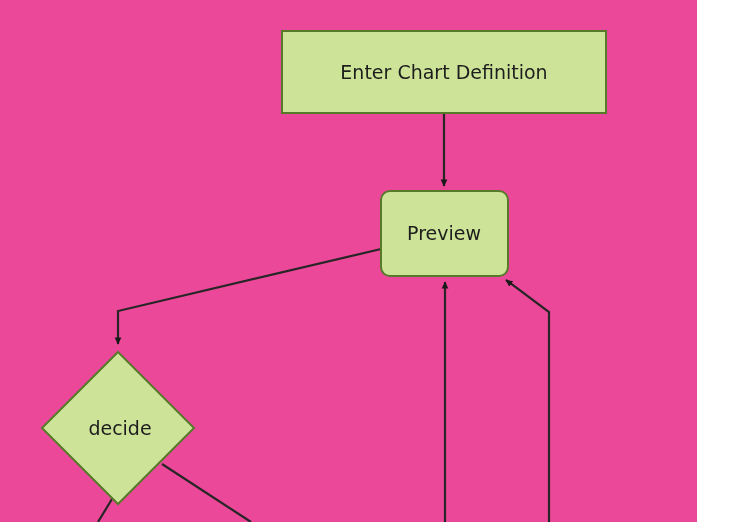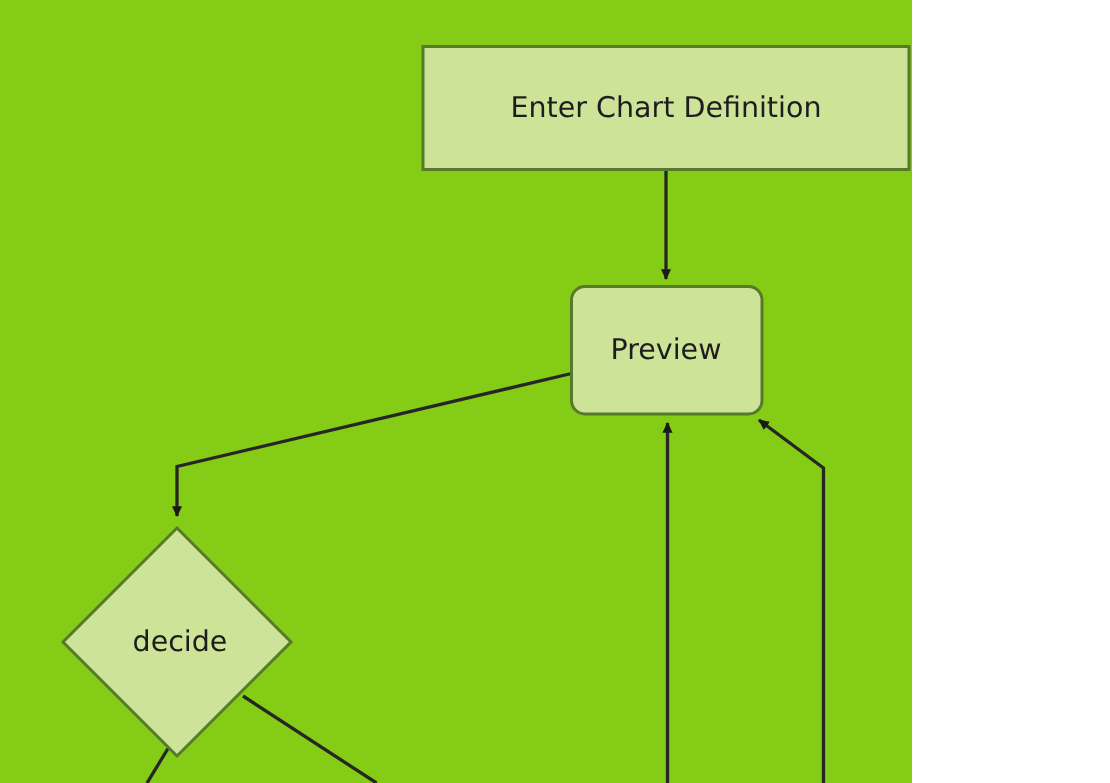--- a/index.html
+++ b/index.html
@@ -8,23 +8,23 @@
     background: #ffffff;
   }
   body {
     width: 740px;
     height: 522px;
     overflow: hidden;
     font-family: "DejaVu Sans", sans-serif;
   }
   #flowchart-canvas {
     position: relative;
-    width: 608px;
+    width: 697px;
     height: 522px;
-    background: #84cc16;
+    background: #ec4899;
   }
   #flowchart-svg {
     position: absolute;
     top: 0;
     left: 0;
     width: 740px;
     height: 522px;
     display: block;
   }
   .node-shape {

